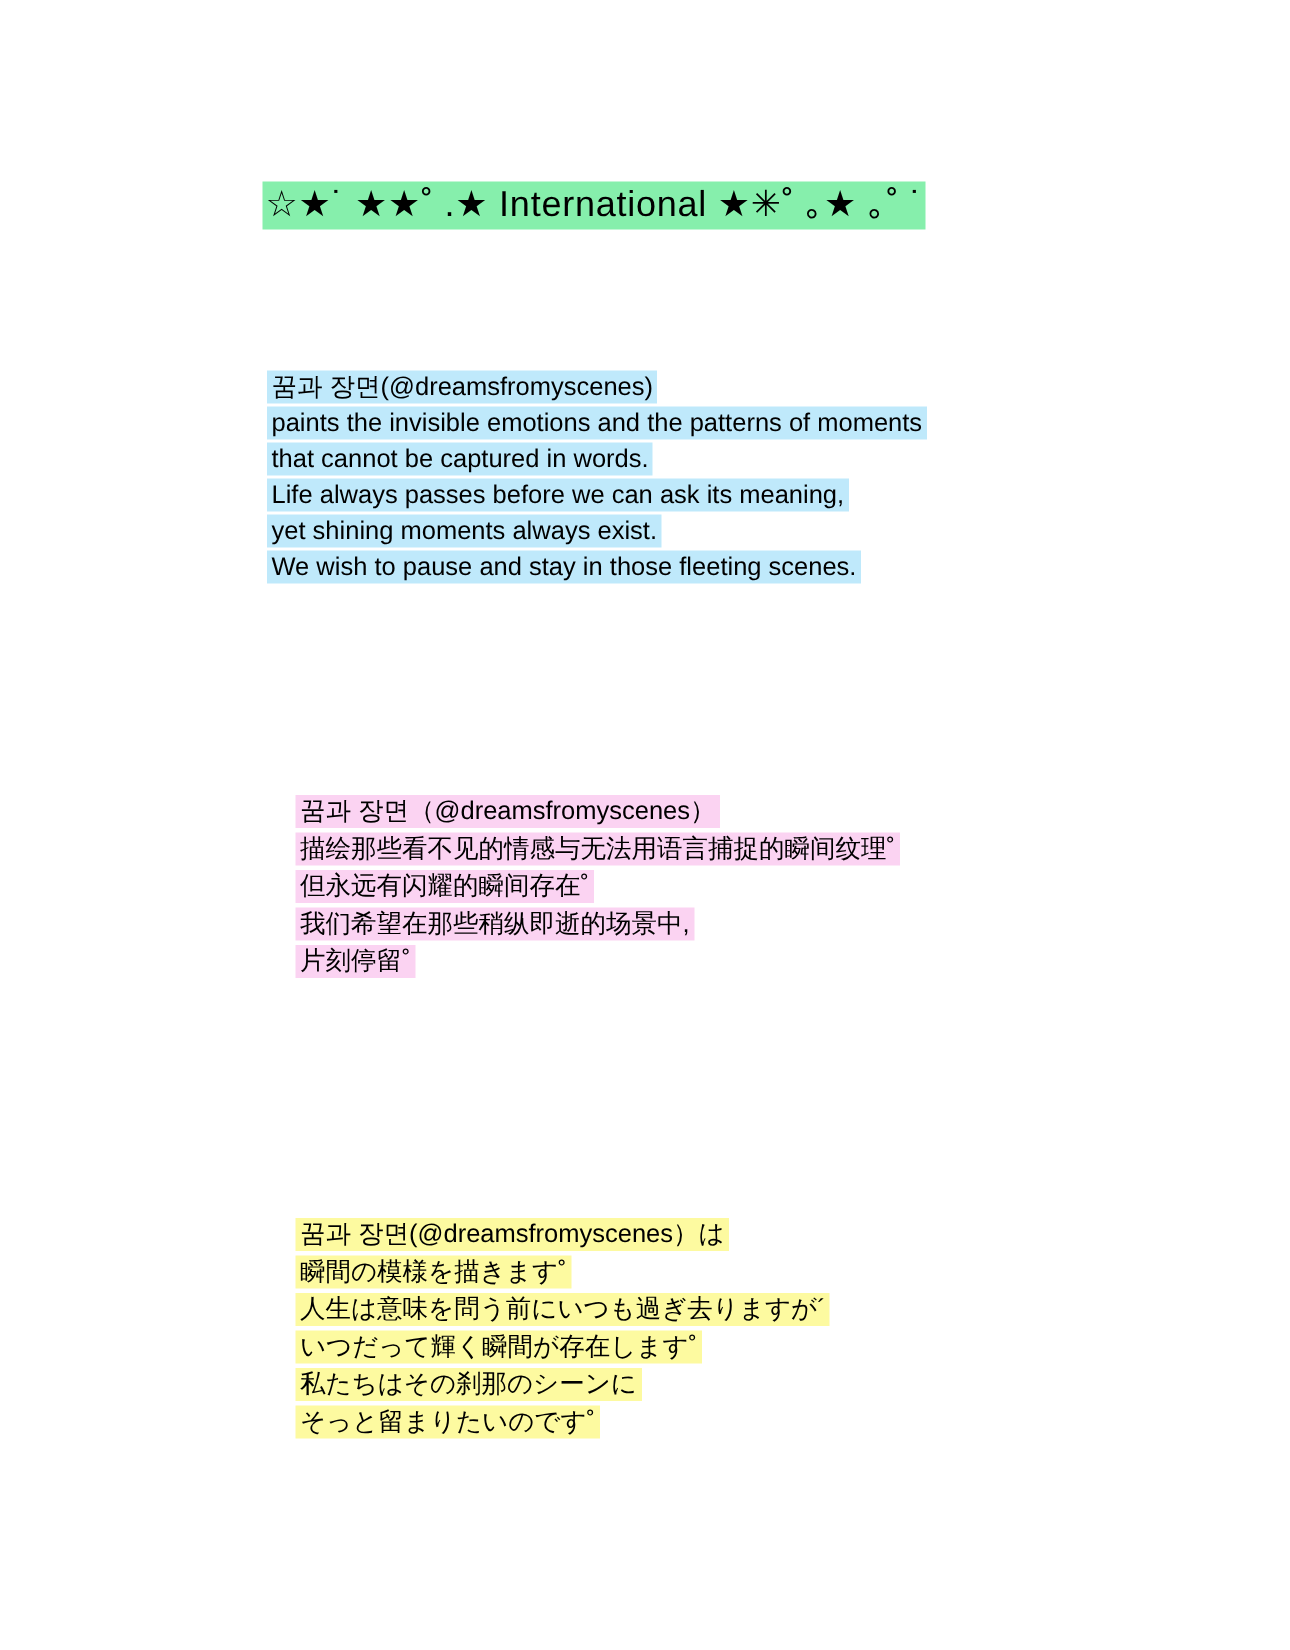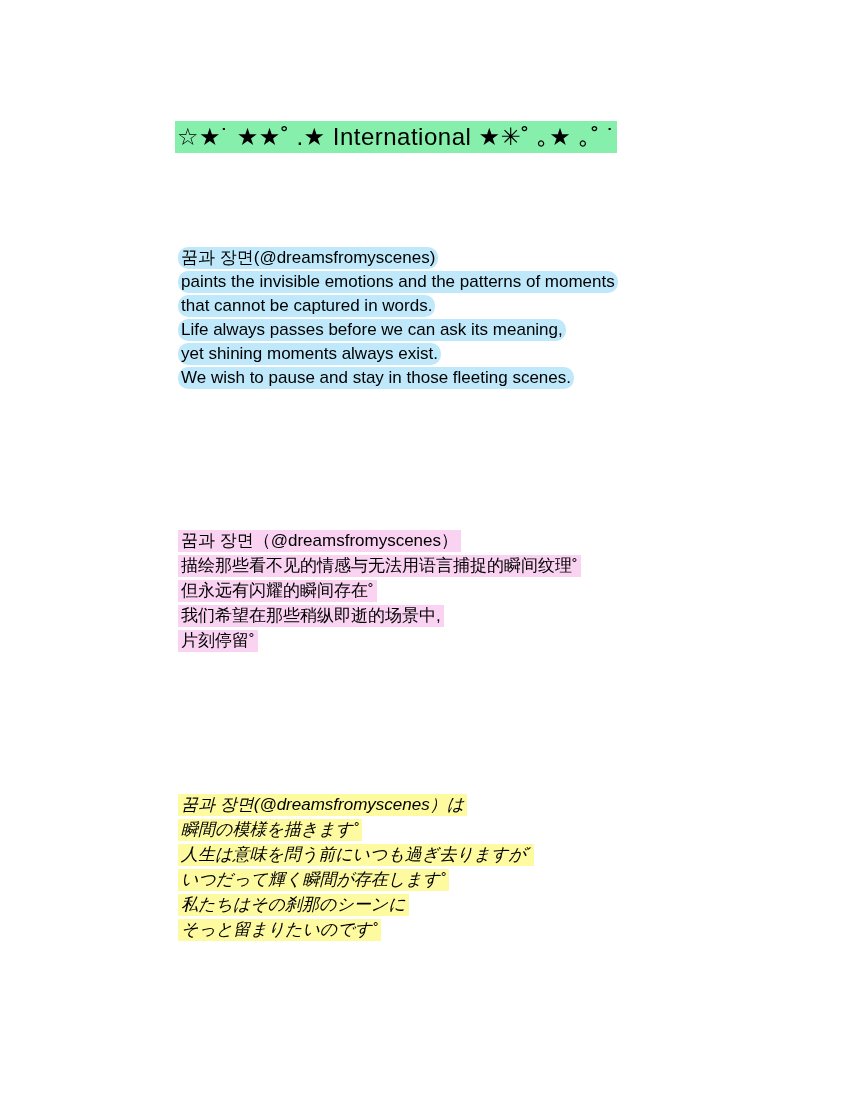--- a/index.html
+++ b/index.html
@@ -56,32 +56,33 @@
     white-space: nowrap;
   }
   .para .line > span {
     display: inline;
     padding: 1px 3px 2px 3px;
     box-decoration-break: clone;
     -webkit-box-decoration-break: clone;
   }
 
   
-  .hl-blue .line > span { background: #bfe9fb; border-radius: 10px; }
+  .hl-blue .line > span { background: #bfe9fb; }
   .hl-pink .line > span { background: #fbd3f2; }
   .hl-yellow .line > span { background: #fdfaa0; }
 
   .block-en { top: 246px; }
   .block-zh { top: 528px; }
-  .block-ja { top: 792px; font-style: italic; }
+  .block-ja { top: 810px; }
 
   .block-zh .line,
   .block-ja .line {
     font-size: 17px;
     line-height: 25px;
+    margin-left: 19px;
   }
 </style>
 </head>
 <body>
 
 <div class="page">
 
   <div class="title-block">
     <span class="title-line">☆★˙ ★★˚ .★ International ★✳˚ ｡★ ｡˚ ˙</span>
   </div>

